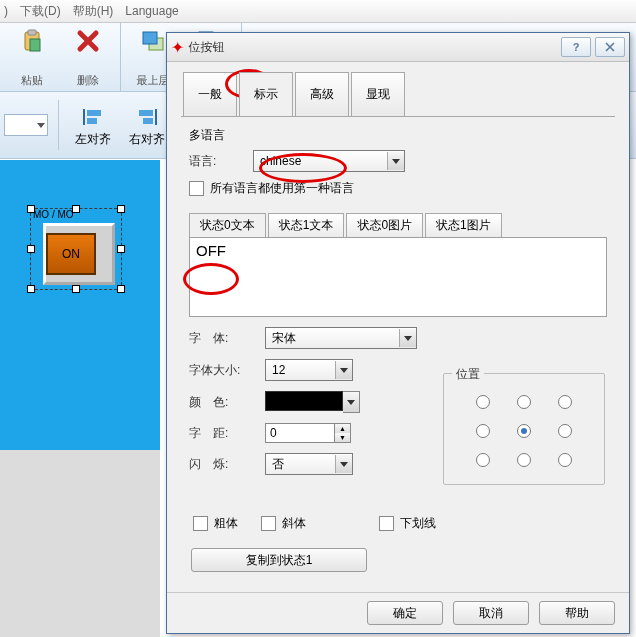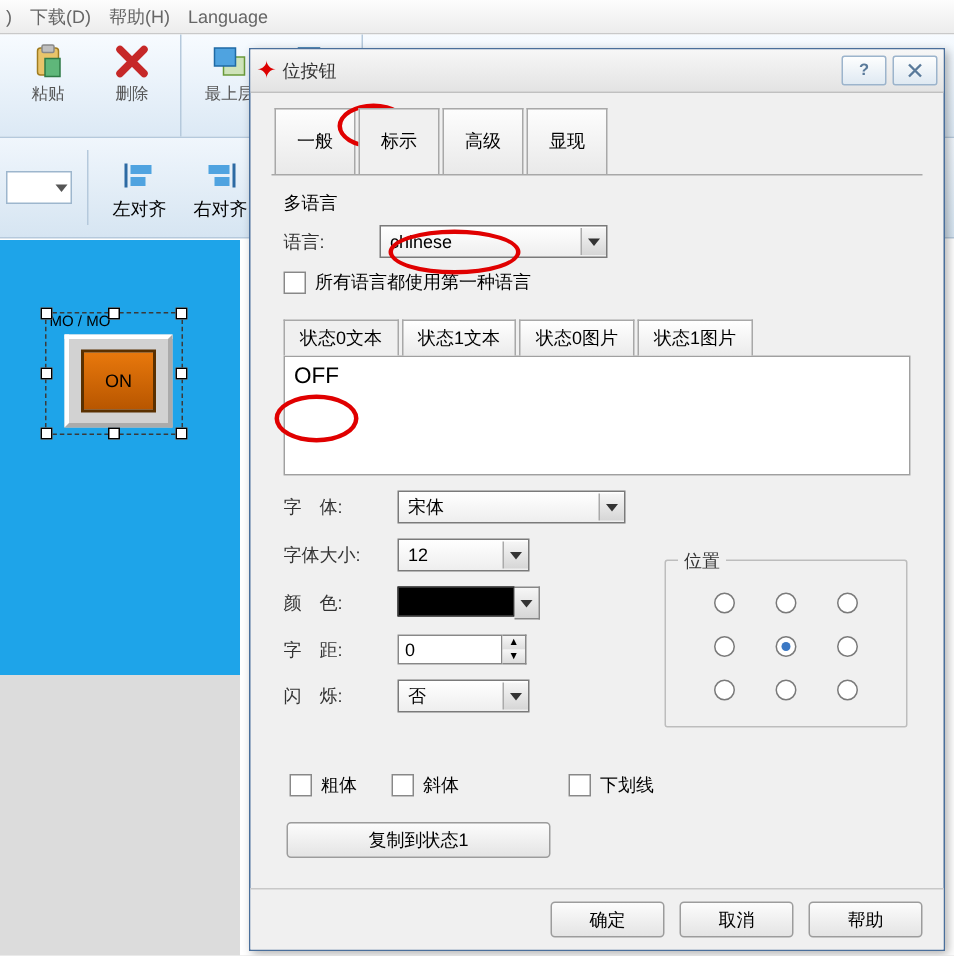--- a/index.html
+++ b/index.html
@@ -5,37 +5,37 @@
   html,body{margin:0;padding:0;font-family:"Microsoft YaHei","SimSun",sans-serif;font-size:12px;background:#e8e8e8;width:636px;height:637px;overflow:hidden}
   .app{width:636px;height:637px;position:relative;background:#fff}
   
   .menubar{height:22px;background:linear-gradient(#fdfdfd,#ececec);border-bottom:1px solid #c9c9c9;display:flex;align-items:center;padding-left:4px;color:#666}
   .menubar span{margin-right:12px;cursor:default}
   
   .ribbon{height:68px;background:linear-gradient(#f7fbff,#dce9f5);border-bottom:1px solid #b5c9dc;display:flex}
   .rgroup{border-right:1px solid #b5c9dc;padding:4px 8px 0 8px;display:flex;gap:8px}
   .rbtn{display:flex;flex-direction:column;align-items:center;justify-content:flex-start;width:48px;cursor:pointer}
   .rbtn .ic{width:28px;height:28px;display:flex;align-items:center;justify-content:center}
-  .rbtn .lbl{font-size:11px;color:#555;margin-top:0}
+  .rbtn .lbl{font-size:11px;color:#555;margin-top:18px}
   
   .ribbon2{height:66px;background:linear-gradient(#f0f6fc,#d6e5f2);border-bottom:1px solid #b5c9dc;display:flex;align-items:center;padding-left:4px;gap:6px}
   .slot{width:40px;height:20px;background:#fff;border:1px solid #9db6cd;display:flex;align-items:center;justify-content:flex-end;padding-right:2px}
   .slot .tri{border-left:4px solid transparent;border-right:4px solid transparent;border-top:5px solid #555}
   .rbtn2{display:flex;flex-direction:column;align-items:center;width:48px}
   .rbtn2 .ic{width:28px;height:28px;display:flex;align-items:center;justify-content:center}
   
   .canvas-area{position:absolute;left:0;top:160px;width:160px;height:290px;background:#1ea4e9}
   .canvas-gray{position:absolute;left:0;top:450px;width:160px;height:187px;background:#dcdcdc}
   .widget{position:absolute;left:30px;top:48px;width:90px;height:80px;border:1px dashed #3a3a3a}
   .handle{position:absolute;width:6px;height:6px;background:#fff;border:1px solid #000}
   .widget .h0{left:-4px;top:-4px}.widget .h1{left:50%;top:-4px;margin-left:-4px}.widget .h2{right:-4px;top:-4px}
   .widget .h3{left:-4px;top:50%;margin-top:-4px}.widget .h4{right:-4px;top:50%;margin-top:-4px}
   .widget .h5{left:-4px;bottom:-4px}.widget .h6{left:50%;bottom:-4px;margin-left:-4px}.widget .h7{right:-4px;bottom:-4px}
   .widget-label{position:absolute;left:2px;top:0;font-size:10px;color:#000}
-  .btn3d{position:absolute;left:12px;top:14px;width:66px;height:56px;background:#d2d2d2;border:3px outset #fff;display:flex;align-items:center;justify-content:center}
+  .btn3d{position:absolute;left:12px;top:14px;width:66px;height:56px;background:#d2d2d2;border:3px outset #fff;display:flex;align-items:center;justify-content:flex-start}
   .btn3d-inner{width:46px;height:38px;background:linear-gradient(#e8780c,#b85600);border:2px solid #5a3000;display:flex;align-items:center;justify-content:center;color:#000;font-size:12px}
   
   .dialog{position:absolute;left:166px;top:32px;width:462px;height:600px;background:#f0f0f0;border:1px solid #4a6f9b;box-shadow:2px 2px 6px rgba(0,0,0,.3)}
   .titlebar{height:28px;background:linear-gradient(#f7f7f7,#e3e3e3);border-bottom:1px solid #c0c0c0;display:flex;align-items:center;padding:0 4px}
   .titlebar .star{color:#d00;font-size:16px;margin-right:4px}
   .titlebar .ttl{flex:1;color:#333}
   .winbtn{width:28px;height:18px;border:1px solid #9cb4cc;border-radius:2px;background:linear-gradient(#fdfefe,#dfe9f2);margin-left:4px;display:flex;align-items:center;justify-content:center;color:#5a7a9a;font-size:11px;cursor:pointer}
   .winbtn.q{font-weight:bold}
   .winbtn.x svg{width:10px;height:10px}
   

